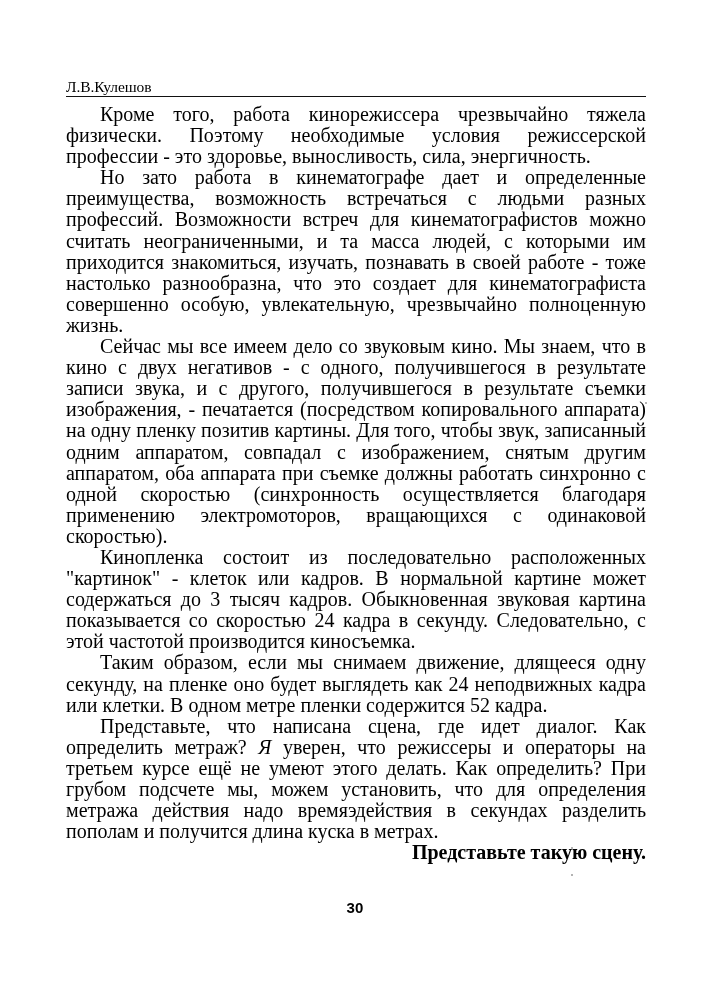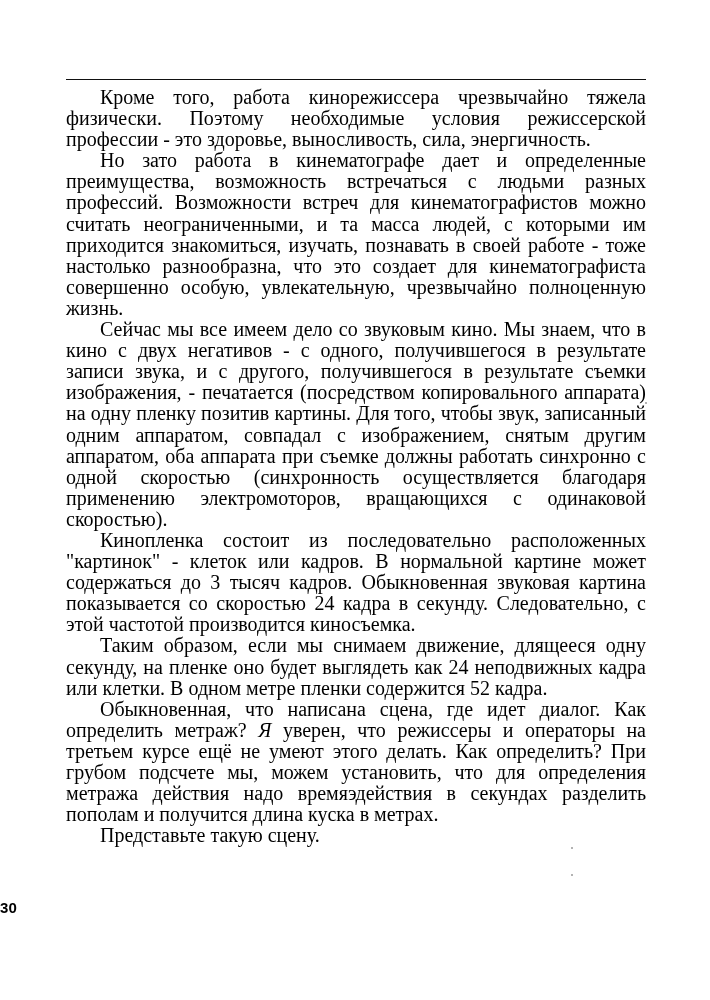--- a/index.html
+++ b/index.html
@@ -47,31 +47,32 @@
     text-align: justify;
     text-justify: inter-word;
     hyphens: manual;
   }
   .body-text p {
     margin: 0;
     text-indent: 34px;
     text-align: justify;
   }
   .body-text p:last-child {
-    text-align: left;
+    text-align: right;
+    font-weight: bold;
   }
   .ital {
     font-style: italic;
   }
   .folio {
     position: absolute;
     left: 0;
     top: 899px;
     width: 710px;
-    text-align: left;
+    text-align: center;
     font-family: "Liberation Sans", "DejaVu Sans", sans-serif;
     font-weight: bold;
     font-size: 15px;
     letter-spacing: 0.2px;
   }
   
   .speck {
     position: absolute;
     background: #9a9a9a;
     border-radius: 50%;
@@ -81,37 +82,38 @@
   .speck.s3 { left: 571px; top: 874px; width: 2px; height: 2px; }
   .speck.s4 { left: 571px; top: 847px; width: 2px; height: 2px; }
 </style>
 </head>
 <body>
 
 <div class="page">
 
   <div class="content">
 
+    <div class="running-head">Л.В.Кулешов</div>
 
     <div class="head-rule"></div>
 
     <div class="body-text">
 
       <p>Кроме того, работа кинорежиссера чрезвычайно тяжела физически. Поэтому необходимые условия режиссерской профессии - это здоровье, выносливость, сила, энергичность.</p>
 
       <p>Но зато работа в кинематографе дает и определенные преимущества, возможность встречаться с людьми разных профессий. Возможности встреч для кинематографистов можно считать неограниченными, и та масса людей, с которыми им приходится знакомиться, изучать, познавать в своей работе - тоже настолько разнообразна, что это создает для кинематографиста совершенно особую, увлекательную, чрезвычайно полноценную жизнь.</p>
 
       <p>Сейчас мы все имеем дело со звуковым кино. Мы знаем, что в кино с двух негативов - с одного, получившегося в результате записи звука, и с другого, получившегося в результате съемки изображения, - печатается (посредством копировального аппарата) на одну пленку позитив картины. Для того, чтобы звук, записанный одним аппаратом, совпадал с изображением, снятым другим аппаратом, оба аппарата при съемке должны работать синхронно с одной скоростью (синхронность осуществляется благодаря применению электромоторов, вращающихся с одинаковой скоростью).</p>
 
 
       <p>Кинопленка состоит из последовательно расположенных "картинок" - клеток или кадров. В нормальной картине может содержаться до 3 тысяч кадров. Обыкновенная звуковая картина показывается со скоростью 24 кадра в секунду. Следовательно, с этой частотой производится киносъемка.</p>
 
       <p>Таким образом, если мы снимаем движение, длящееся одну секунду, на пленке оно будет выглядеть как 24 неподвижных кадра или клетки. В одном метре пленки содержится 52 кадра.</p>
 
-      <p><span>Обыкновенная, что написана сцена, где идет диалог. Как определить метраж? </span><span class="ital">Я</span><span> уверен, что режиссеры и операторы на третьем курсе ещё не умеют этого делать. Как определить? При грубом подсчете мы, можем установить, что для определения метража действия надо времяэдействия в секундах разделить пополам и получится длина куска в метрах.</span></p>
+      <p><span>Представьте, что написана сцена, где идет диалог. Как определить метраж? </span><span class="ital">Я</span><span> уверен, что режиссеры и операторы на третьем курсе ещё не умеют этого делать. Как определить? При грубом подсчете мы, можем установить, что для определения метража действия надо времяэдействия в секундах разделить пополам и получится длина куска в метрах.</span></p>
 
       <p>Представьте такую сцену.</p>
 
     </div>
   </div>
 
   <div class="speck s1"></div>
   <div class="speck s2"></div>
   <div class="speck s3"></div>
   <div class="speck s4"></div>

